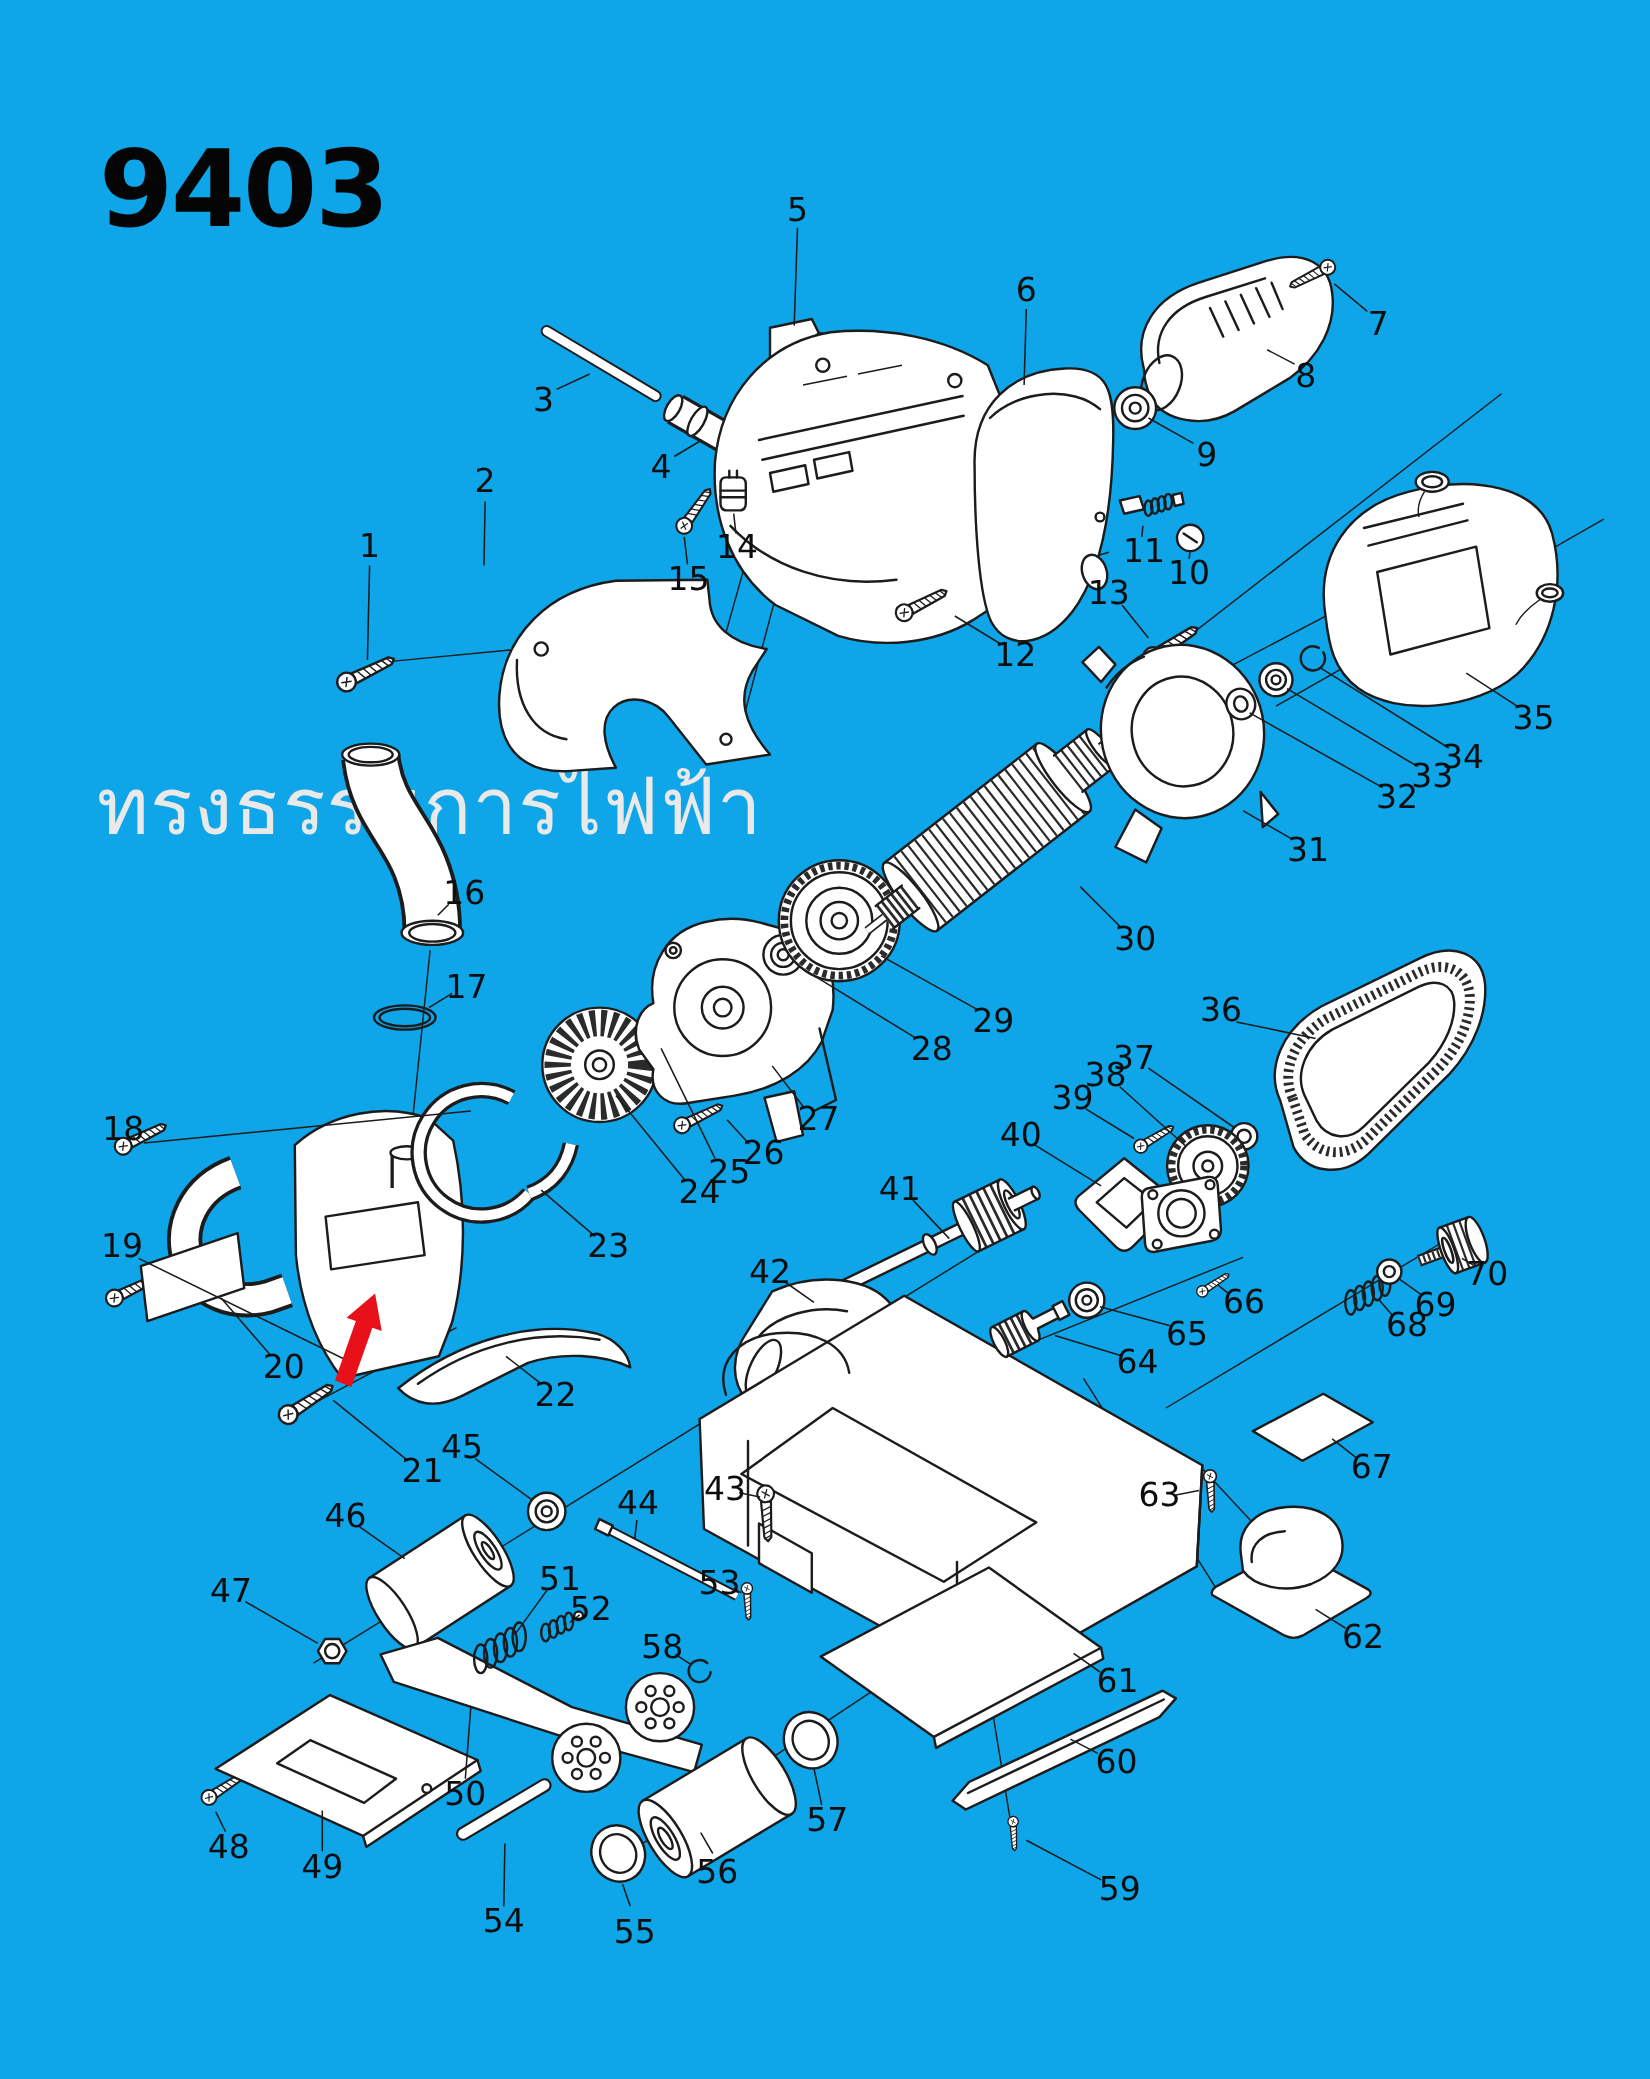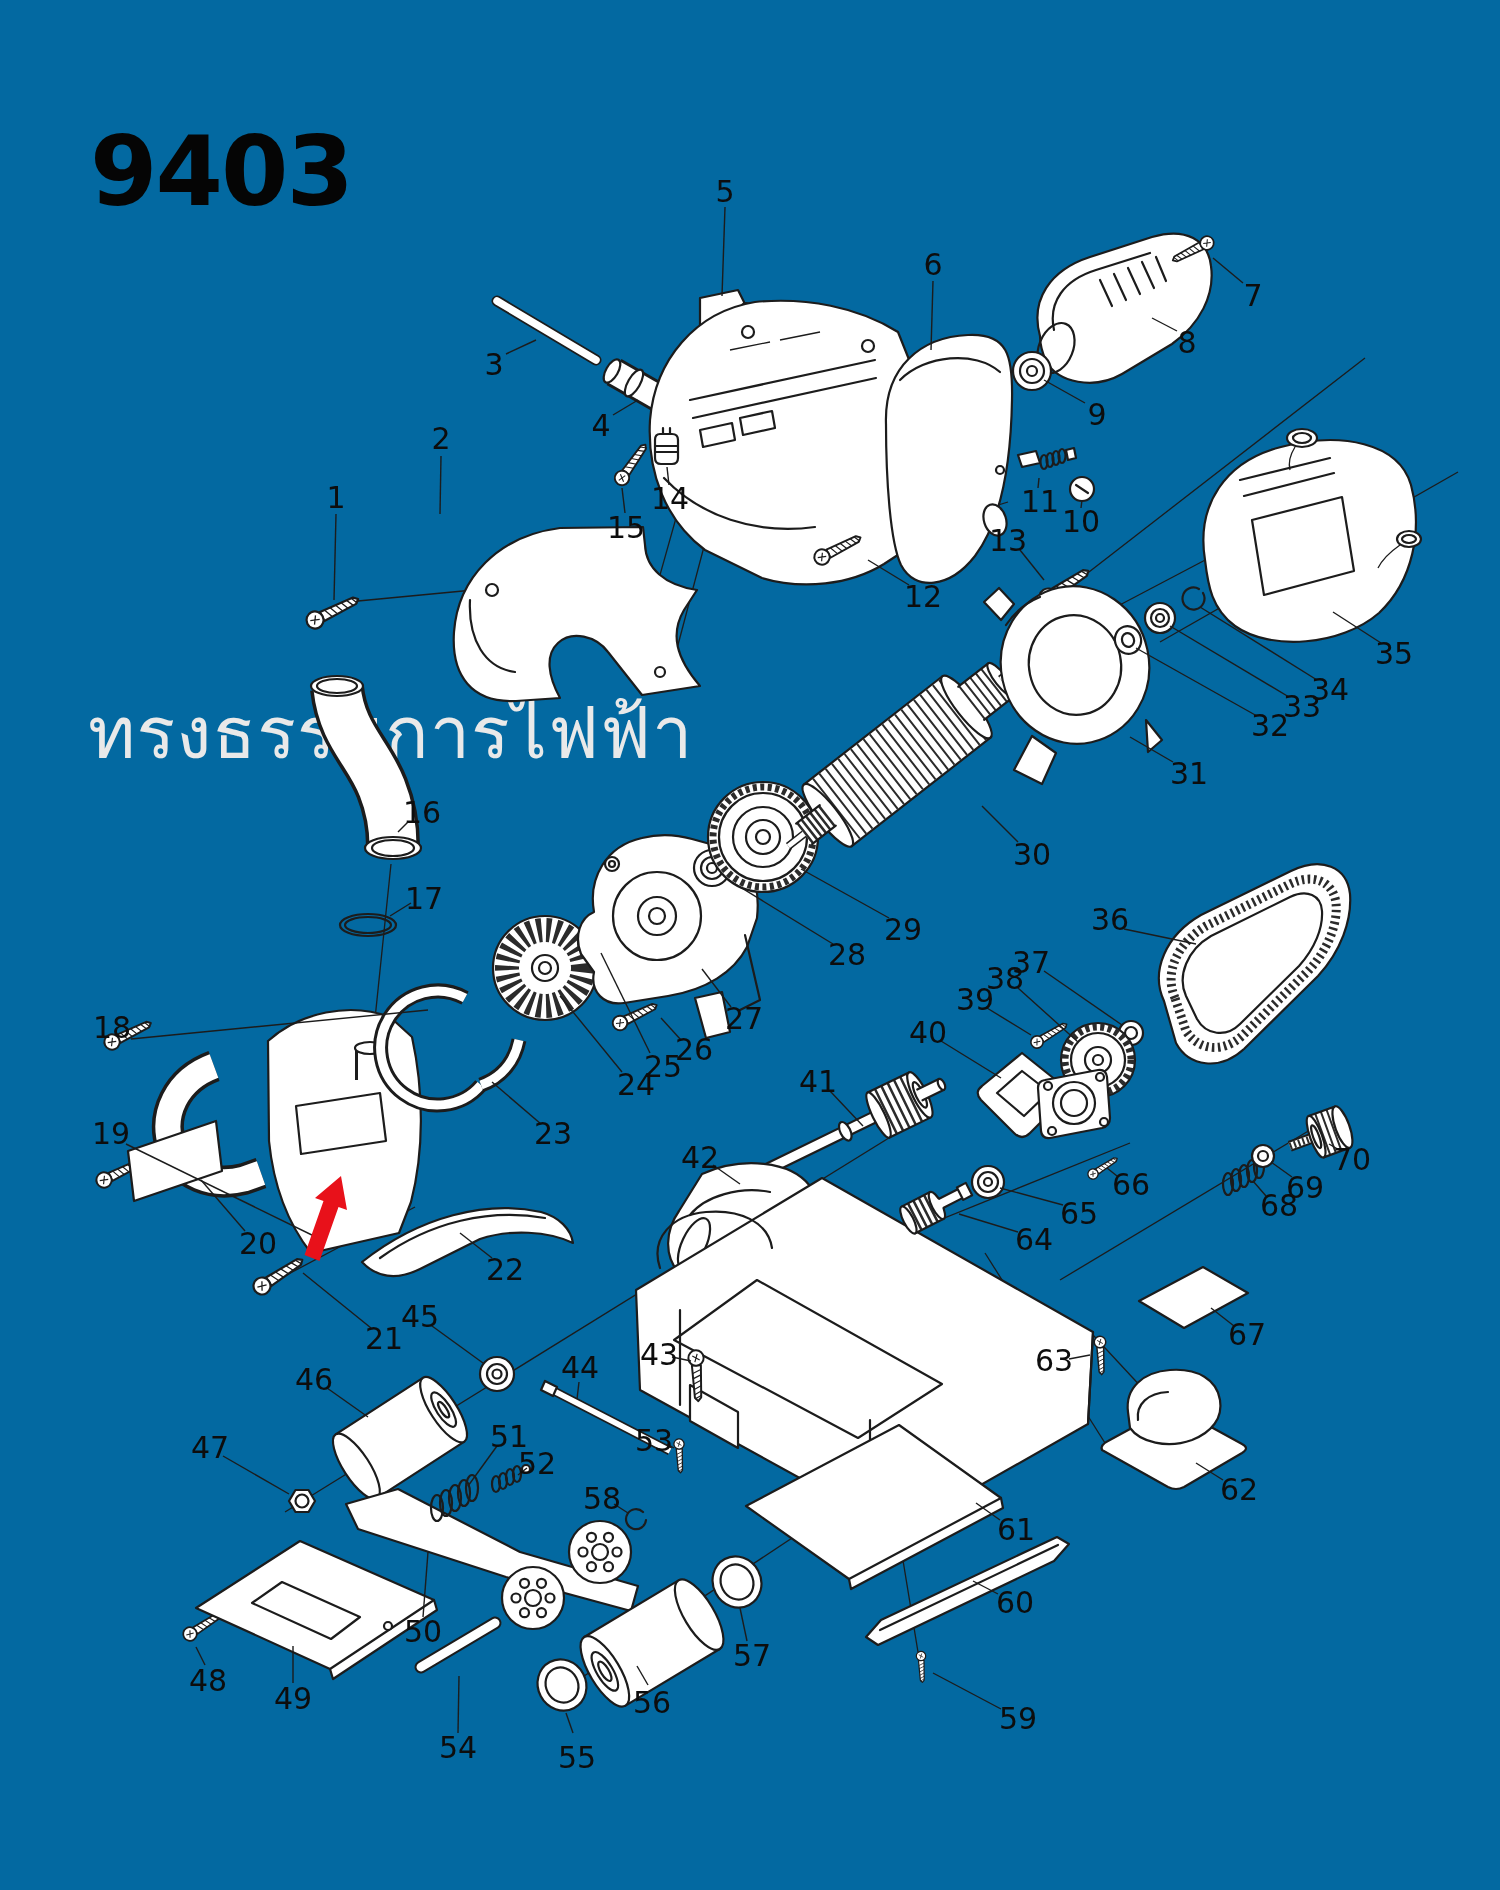--- a/index.html
+++ b/index.html
@@ -1,16 +1,16 @@
 <!DOCTYPE html>
 <html><head>
 <meta charset="utf-8">
 <style>
   html,body{margin:0;padding:0;background:#ffffff;}
-  .page{position:relative;width:1500px;height:1890px;background:#0369a1;overflow:hidden;}
+  .page{position:relative;width:1500px;height:1890px;background:#0ea5e9;overflow:hidden;}
   svg{display:block;}
   .o{fill:#ffffff;stroke:#1c1c1c;stroke-width:2.2;stroke-linejoin:round;}
   .l{fill:none;stroke:#1c1c1c;stroke-width:2.2;stroke-linecap:round;stroke-linejoin:round;}
   .t{fill:none;stroke:#1c1c1c;stroke-width:1.3;}
   .d{fill:none;stroke:#2b2b2b;}
   .ld{stroke:#1c1c1c;stroke-width:1.4;}
   .plabel{font-family:"DejaVu Sans","Liberation Sans",sans-serif;font-size:30px;fill:#0d0d0d;
           text-anchor:middle;dominant-baseline:central;}
   .title{font-family:"DejaVu Sans","Liberation Sans",sans-serif;font-size:97px;font-weight:800;
          fill:#050505;letter-spacing:-2px;}

